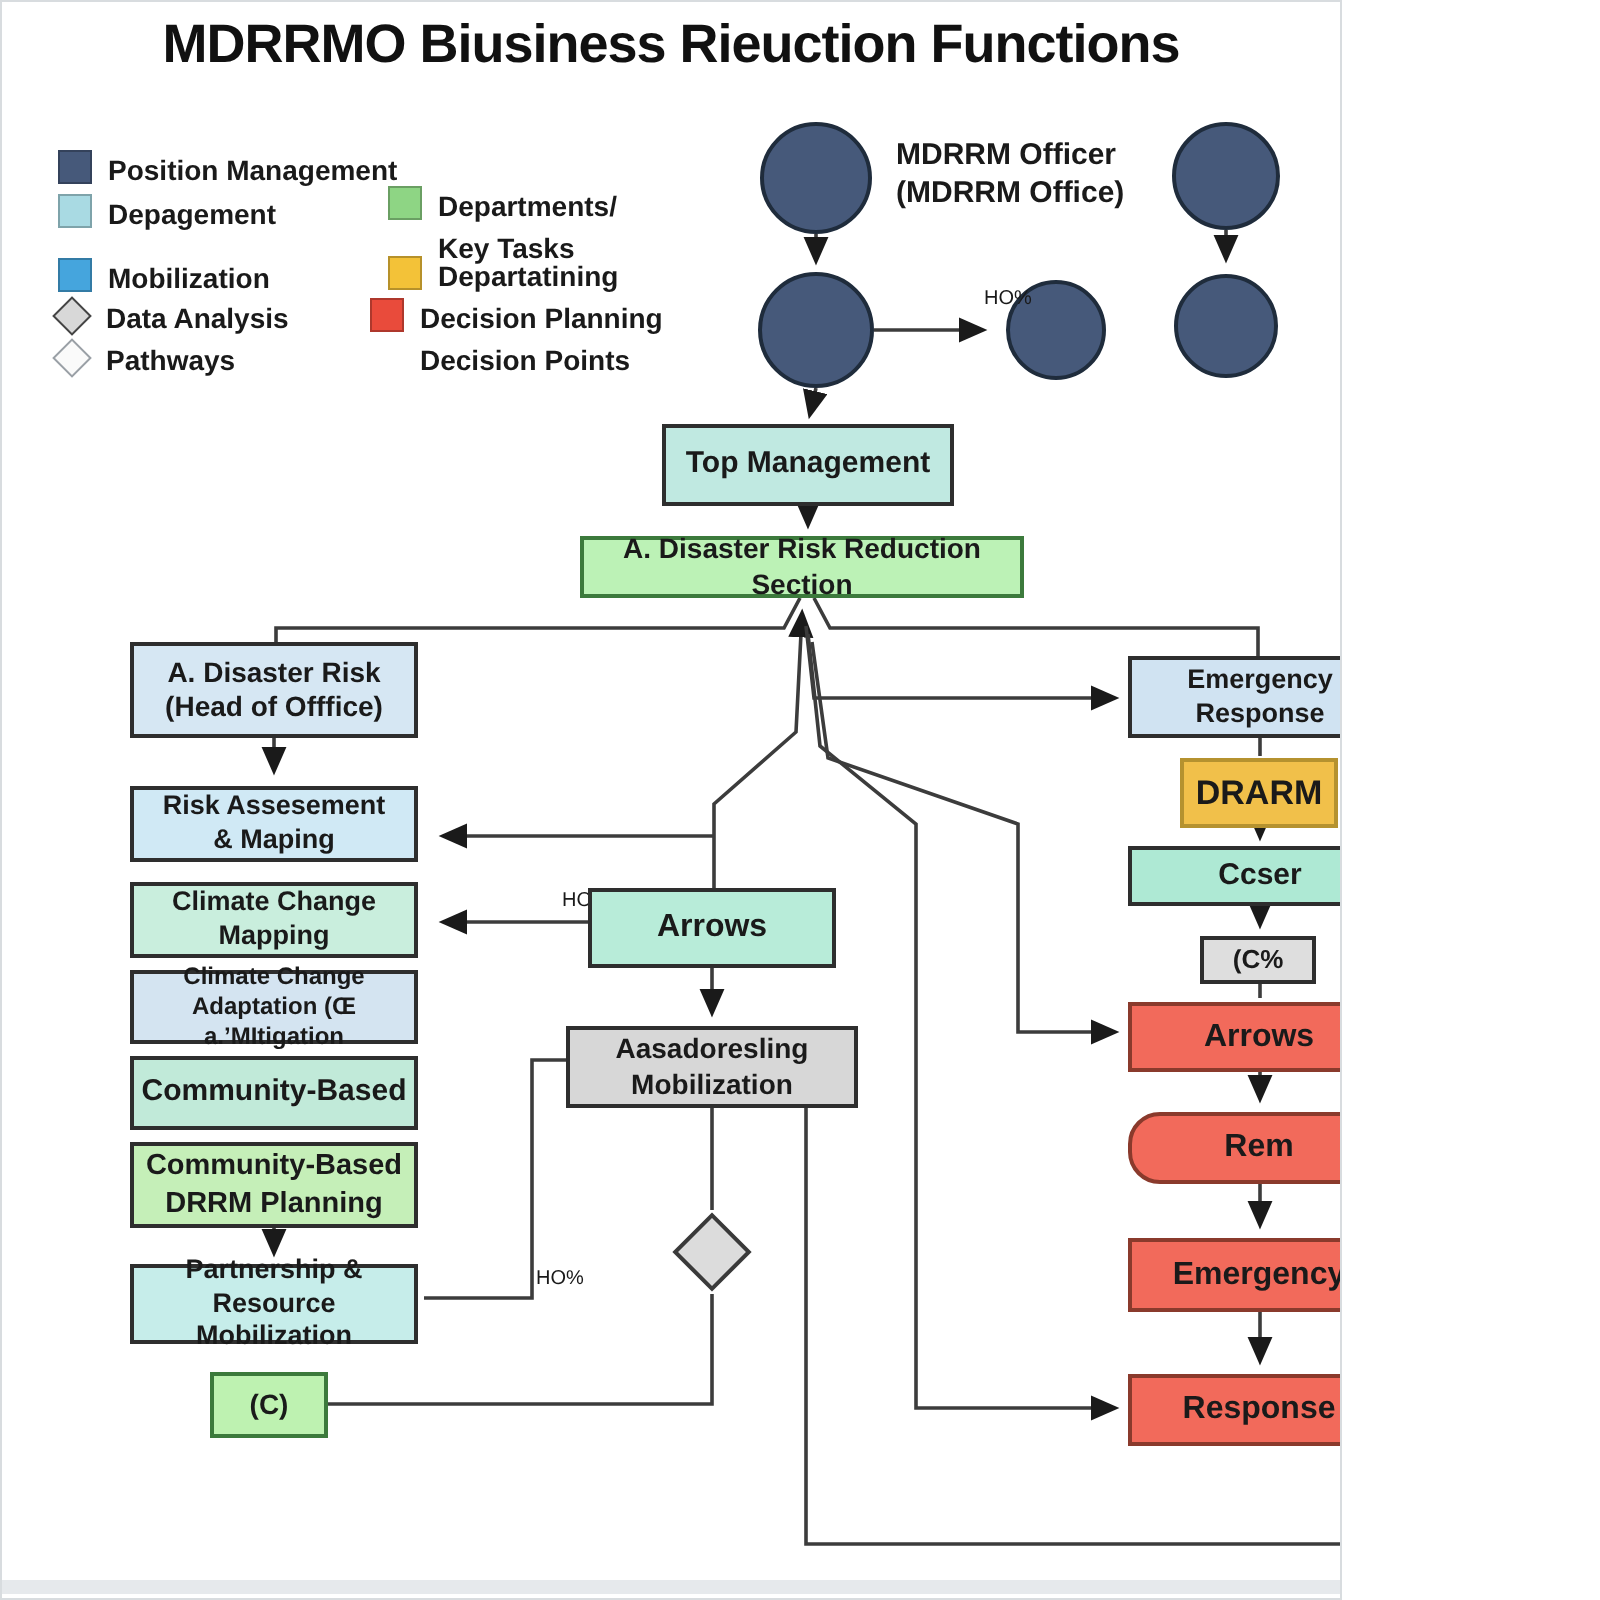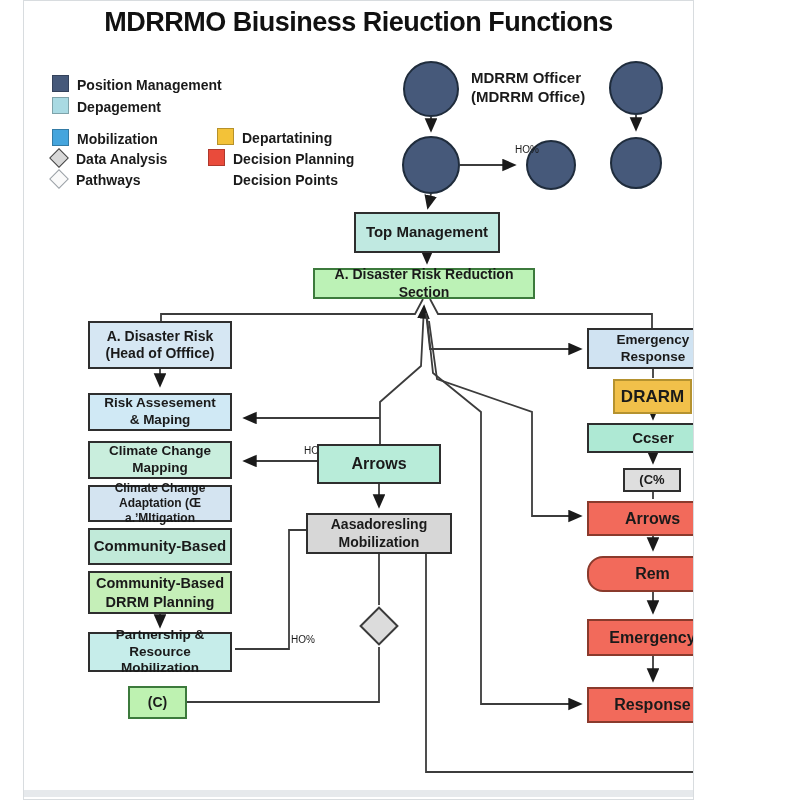--- a/index.html
+++ b/index.html
@@ -1,19 +1,19 @@
 <!DOCTYPE html>
 <html><head>
 <meta charset="utf-8">
 <style>
   html,body{margin:0;padding:0;background:#fff;}
   #canvas{
     position:relative;width:671px;height:800px;background:#ffffff;
     font-family:"Liberation Sans", sans-serif;color:#1a1a1a;overflow:hidden;
-    border:1px solid #d8dcdf;box-sizing:border-box;margin-left:23px;
+    border:1px solid #d8dcdf;box-sizing:border-box;
   }
   #title{
     position:absolute;top:6px;left:0;width:100%;text-align:center;
     font-size:27px;font-weight:700;letter-spacing:-0.5px;color:#111;
   }
   .node{
     position:absolute;display:flex;align-items:center;justify-content:center;
     text-align:center;border:2px solid #2e2e2e;box-sizing:border-box;
     font-weight:700;font-size:14px;line-height:1.25;white-space:pre-line;
   }
@@ -95,20 +95,25 @@
   </div>
   <div class="legend-row" style="left:26px;top:148px;">
     <span class="legend-diamond gray" style="background-color: rgb(216, 216, 216);"></span>
     <span class="legend-label">Data Analysis</span>
   </div>
   <div class="legend-row" style="left:26px;top:169px;">
     <span class="legend-diamond light" style="background-color: rgb(250, 250, 250);"></span>
     <span class="legend-label">Pathways</span>
   </div>
 
+  <div class="legend-row" style="left:193px;top:92px;">
+    <span class="legend-swatch" style="background-color: rgb(142, 213, 132);"></span>
+    <span class="legend-label">Departments/
+Key Tasks</span>
+  </div>
   <div class="legend-row" style="left:193px;top:127px;">
     <span class="legend-swatch" style="background-color: rgb(243, 194, 56);"></span>
     <span class="legend-label">Departatining</span>
   </div>
   <div class="legend-row" style="left:184px;top:148px;">
     <span class="legend-swatch" style="background-color: rgb(233, 75, 59);"></span>
     <span class="legend-label">Decision Planning
 Decision Points</span>
   </div>
 

